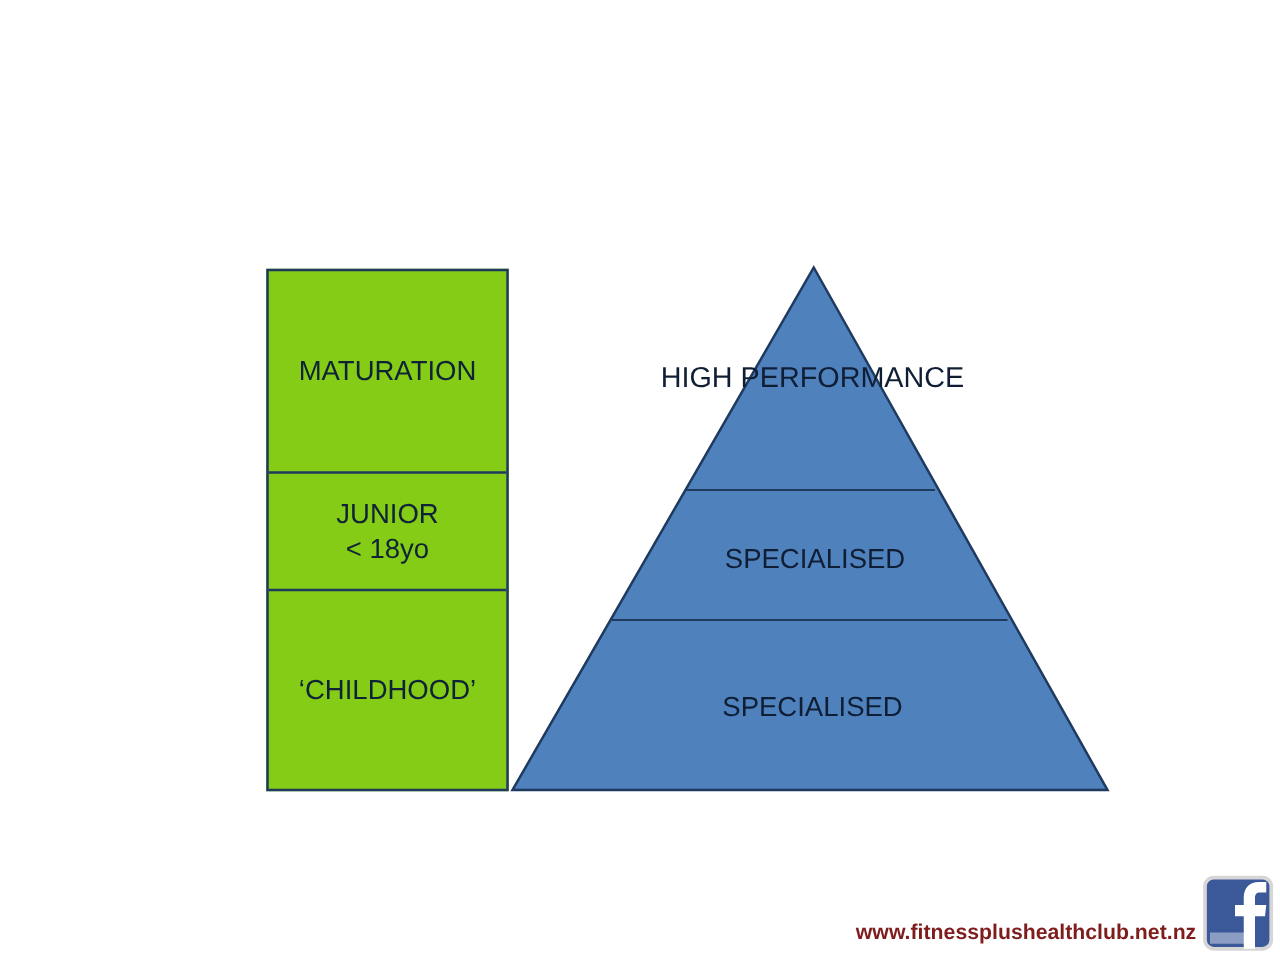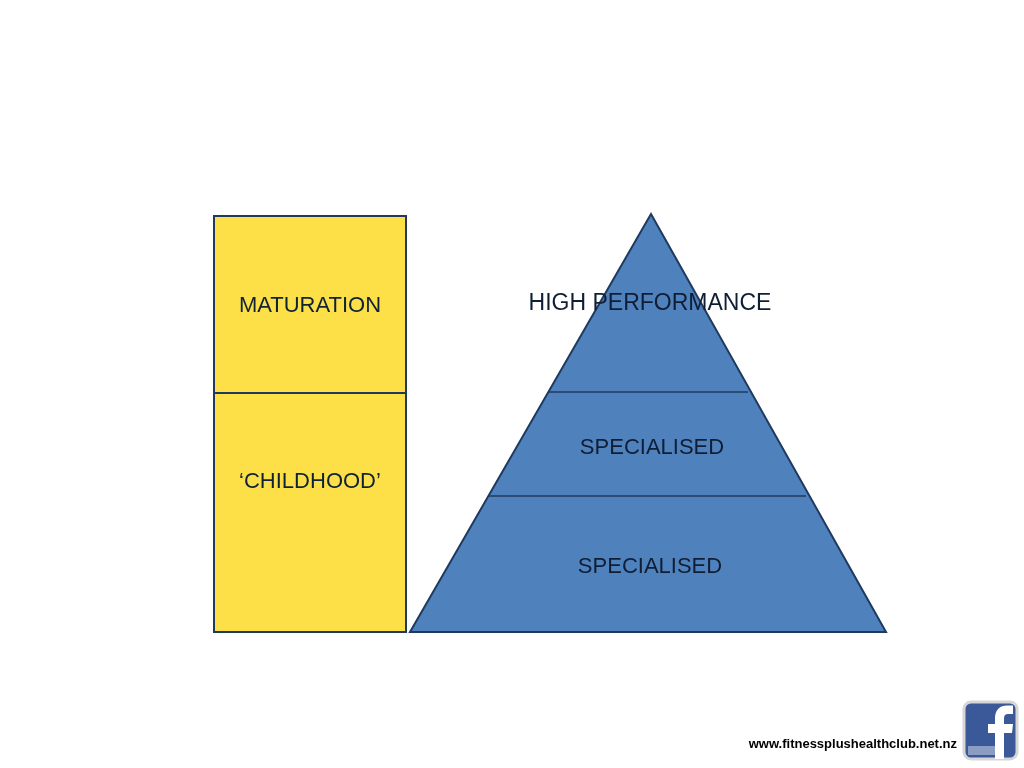--- a/index.html
+++ b/index.html
@@ -13,21 +13,21 @@
     position: relative;
     width: 1024px; height: 768px;
     background: #ffffff;
   }
 
   
   .column {
     position: absolute;
     left: 213px; top: 215px;
     width: 194px; height: 418px;
-    background: #fde047;
+    background: #84cc16;
     border: 2px solid #1F3A5F;
     box-sizing: border-box;
     display: flex;
     flex-direction: column;
   }
   .col-section {
     display: flex;
     flex-direction: column;
     align-items: center;
     justify-content: center;
@@ -59,42 +59,46 @@
     white-space: nowrap;
     text-align: center;
   }
   .pyr-label.hp { font-size: 23px; }
 
   
   .footer-url {
     position: absolute;
     top: 736px;
     right: 67px;
-    color: #000000;
-    font-size: 13px;
+    color: #7f1d1d;
+    font-size: 17px;
     font-weight: bold;
     white-space: nowrap;
     text-decoration: none;
     cursor: pointer;
   }
   .fb-icon {
     position: absolute;
     left: 962px; top: 700px;
     width: 57px; height: 61px;
     cursor: pointer;
   }
 </style>
 </head>
 <body>
 
 <div class="slide">
 
   <div class="column">
     <div class="col-section sec-1">
       <div class="label">MATURATION</div>
+    </div>
+    <div class="col-section sec-2">
+      <div class="label">JUNIOR</div>
+      <div class="label">&lt; 18yo</div>
     </div>
     <div class="col-section sec-3">
       <div class="label">‘CHILDHOOD’</div>
     </div>
   </div>
 
   <svg class="pyramid-svg" viewBox="0 0 1024 768" aria-hidden="true">
     <polygon points="651,214 886,632 410,632" fill="#4F81BD" stroke="#1F3A5F" stroke-width="2"></polygon>
     <line x1="549" y1="392" x2="748" y2="392" stroke="#1F3A5F" stroke-width="1.5"></line>
     <line x1="488" y1="496" x2="806" y2="496" stroke="#1F3A5F" stroke-width="1.5"></line>

